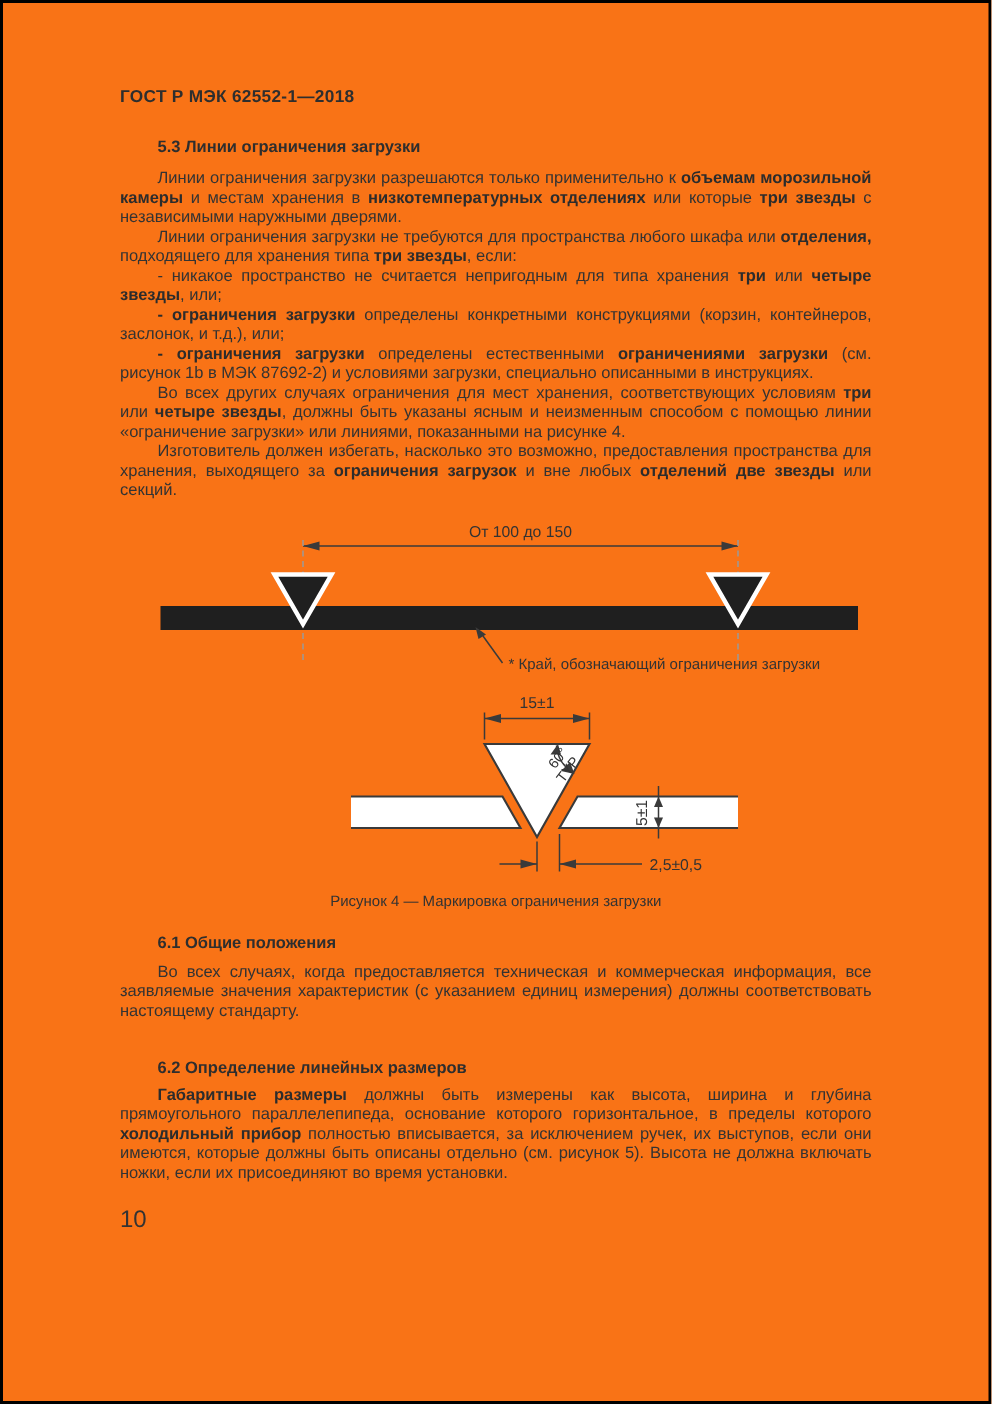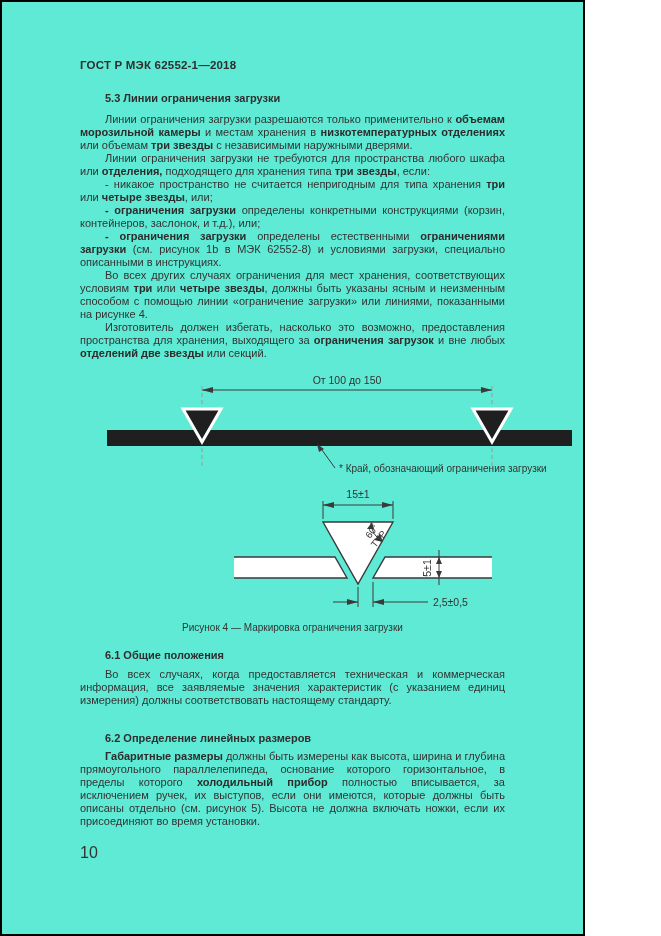--- a/index.html
+++ b/index.html
@@ -1,22 +1,22 @@
 <!DOCTYPE html>
 <html lang="ru"><head>
 <meta charset="utf-8">
 <style>
   * { margin:0; padding:0; box-sizing:border-box; }
   html,body { background:#ffffff; }
   body { width:661px; font-family:"Liberation Sans", sans-serif; }
 
   .page {
-    width:585px; height:936px;
+    width:661px; height:936px;
     border:2px solid #000;
-    background:#5eead4;
+    background:#f97316;
     color:#333;
     padding:57px 78px 0 78px;
     overflow:hidden;
     position:relative;
   }
 
   .doc-header {
     font-size:11.5px;
     font-weight:bold;
     color:#2e2e2e;
@@ -77,25 +77,25 @@
 </style>
 </head>
 <body>
 
 <div class="page">
 
   <div class="doc-header">ГОСТ Р МЭК 62552-1—2018</div>
 
   <div class="h-sub">5.3 Линии ограничения загрузки</div>
 
-  <p class="body"><span>Линии ограничения загрузки разрешаются только применительно к </span><b>объемам морозильной камеры</b><span> и местам хранения в </span><b>низкотемпературных отделениях</b><span> или объемам </span><b>три звезды</b><span> с независимыми наружными дверями.</span></p>
+  <p class="body"><span>Линии ограничения загрузки разрешаются только применительно к </span><b>объемам морозильной камеры</b><span> и местам хранения в </span><b>низкотемпературных отделениях</b><span> или которые </span><b>три звезды</b><span> с независимыми наружными дверями.</span></p>
   <p class="body"><span>Линии ограничения загрузки не требуются для пространства любого шкафа или </span><b>отделения,</b><span> подходящего для хранения типа </span><b>три звезды</b><span>, если:</span></p>
   <p class="body"><span>- никакое пространство не считается непригодным для типа хранения </span><b>три</b><span> или </span><b>четыре звезды</b><span>, или;</span></p>
   <p class="body"><b>- ограничения загрузки</b><span> определены конкретными конструкциями (корзин, контейнеров, заслонок, и т.д.), или;</span></p>
-  <p class="body"><b>- ограничения загрузки</b><span> определены естественными </span><b>ограничениями загрузки</b><span> (см. рисунок 1b в МЭК 62552-8) и условиями загрузки, специально описанными в инструкциях.</span></p>
+  <p class="body"><b>- ограничения загрузки</b><span> определены естественными </span><b>ограничениями загрузки</b><span> (см. рисунок 1b в МЭК 87692-2) и условиями загрузки, специально описанными в инструкциях.</span></p>
   <p class="body"><span>Во всех других случаях ограничения для мест хранения, соответствующих условиям </span><b>три</b><span> или </span><b>четыре звезды</b><span>, должны быть указаны ясным и неизменным способом с помощью линии «ограничение загрузки» или линиями, показанными на рисунке 4.</span></p>
   <p class="body"><span>Изготовитель должен избегать, насколько это возможно, предоставления пространства для хранения, выходящего за </span><b>ограничения загрузок</b><span> и вне любых </span><b>отделений две звезды</b><span> или секций.</span></p>
 
   <div class="figure">
     <svg class="figure-svg" viewBox="78 332 505 252" width="505" height="252" xmlns="http://www.w3.org/2000/svg">
 
       <g>
         <text x="345" y="348" text-anchor="middle">От 100 до 150</text>
         <line class="thin" x1="200" y1="354" x2="490" y2="354"></line>
         <polygon class="solid" points="200,354 211,351 211,357"></polygon>

